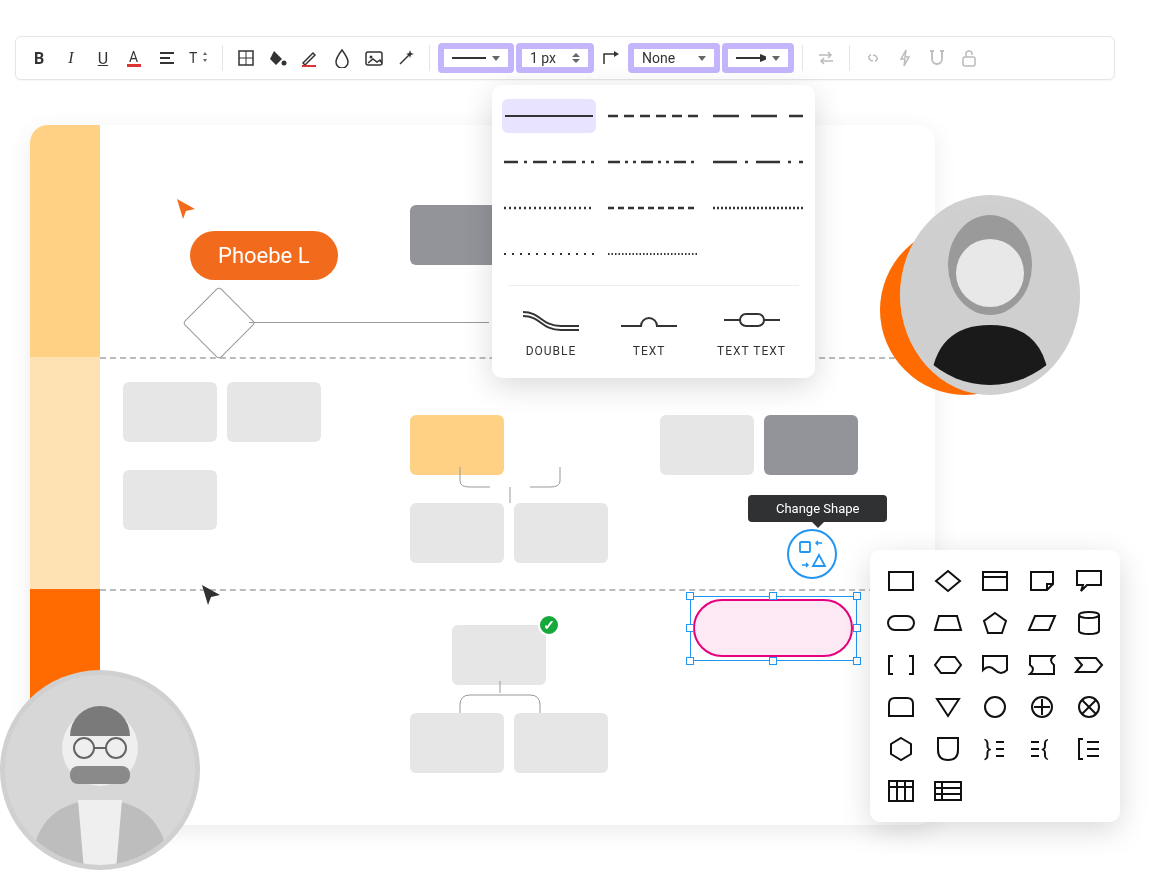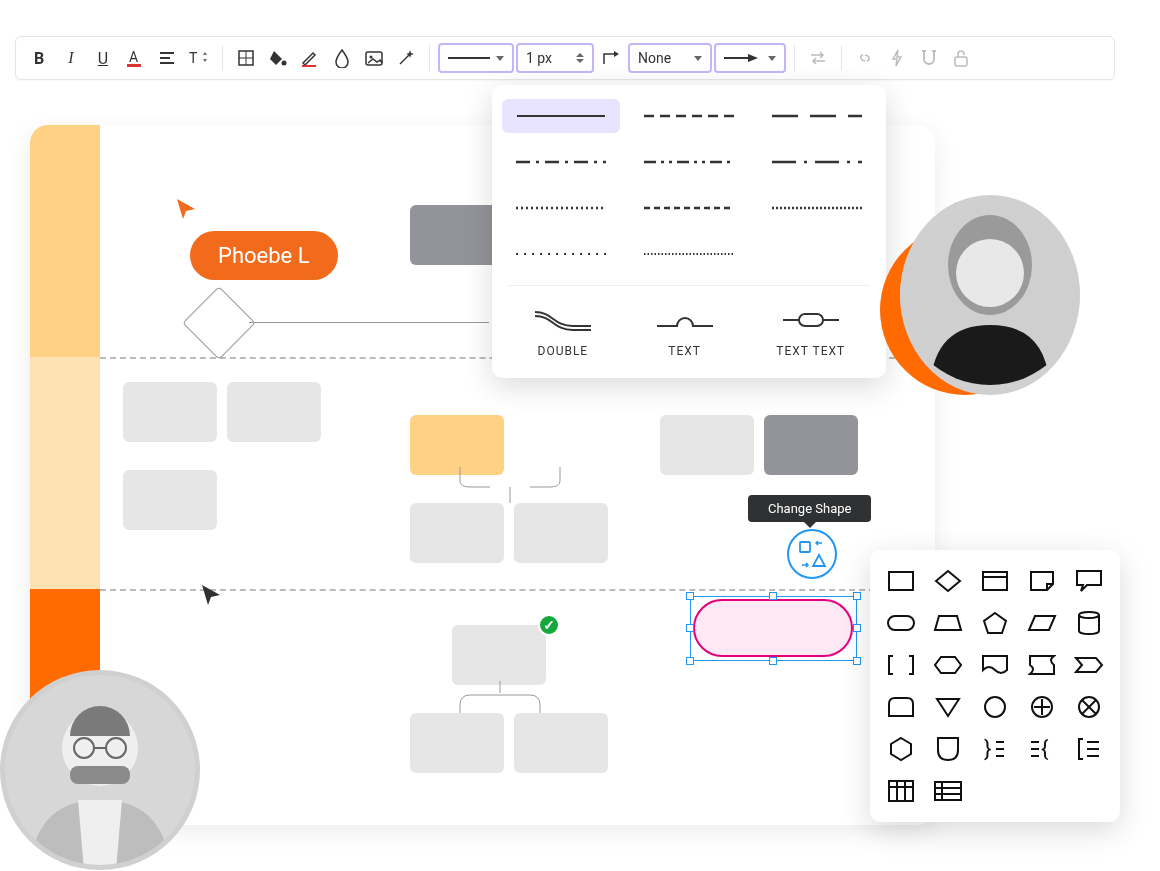--- a/index.html
+++ b/index.html
@@ -36,21 +36,21 @@
     align-items: center;
     justify-content: center;
     border-radius: 4px;
     color: #333;
     font-size: 16px;
   }
   .tb-btn.dim { color: #bbb; }
   .tb-sep { width: 1px; height: 26px; background: #e5e5e5; margin: 0 6px; }
   .tb-select {
     height: 30px;
-    border: 2px solid #c4b5fd;
+    border: 6px solid #c4b5fd;
     border-radius: 4px;
     display: flex;
     align-items: center;
     padding: 0 8px;
     gap: 6px;
     font-size: 14px;
     color: #333;
   }
   .caret {
     width: 0; height: 0;
@@ -159,21 +159,21 @@
     background: #fff;
     border: 1.5px solid #2196f3;
   }
 
   
   .tooltip-dark {
     position: absolute;
     background: #2f3133;
     color: #fff;
     font-size: 13px;
-    padding: 6px 20px;
+    padding: 6px 28px;
     border-radius: 4px;
   }
   .tooltip-dark::after {
     content: "";
     position: absolute;
     bottom: -6px;
     left: 50%;
     margin-left: -6px;
     border-left: 6px solid transparent;
     border-right: 6px solid transparent;
@@ -187,21 +187,21 @@
     display: flex;
     align-items: center;
     justify-content: center;
   }
 
   
   .line-popover {
     position: absolute;
     top: 85px;
     left: 492px;
-    width: 394px;
+    width: 323px;
     background: #fff;
     border-radius: 10px;
     box-shadow: 0 8px 30px rgba(0,0,0,0.15);
     padding: 14px 10px 20px;
   }
   .line-grid {
     display: grid;
     grid-template-columns: repeat(3,1fr);
     gap: 12px 10px;
     margin-bottom: 14px;
@@ -362,21 +362,21 @@
         <div class="up"></div>
         <div class="down"></div>
       </div>
   </div>
   <div class="tb-btn">
     <svg width="20" height="20">
         <path d="M3 16 L3 6 L14 6" fill="none" stroke="#333" stroke-width="1.5"></path>
         <polygon points="13,3 18,6 13,9" fill="#333"></polygon>
       </svg>
   </div>
-  <div class="tb-select" style="width:84px;justify-content:space-between">
+  <div class="tb-select" style="width:92px;justify-content:space-between">
     <span>None</span>
     <span class="caret"></span>
   </div>
   <div class="tb-select" style="width:72px;justify-content:space-between">
     <svg width="34" height="10">
         <line x1="0" y1="5" x2="24" y2="5" stroke="#333" stroke-width="2"></line>
         <polygon points="24,1 34,5 24,9" fill="#333"></polygon>
       </svg>
     <span class="caret"></span>
   </div>

